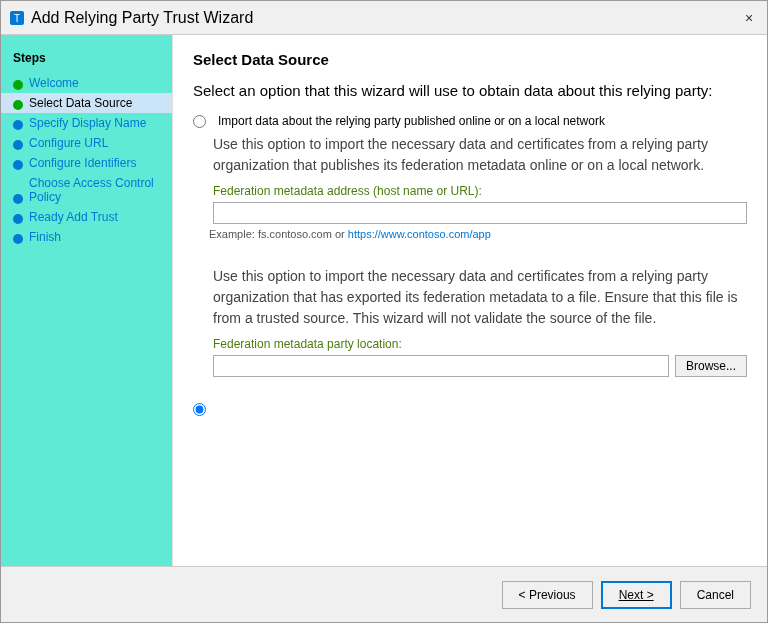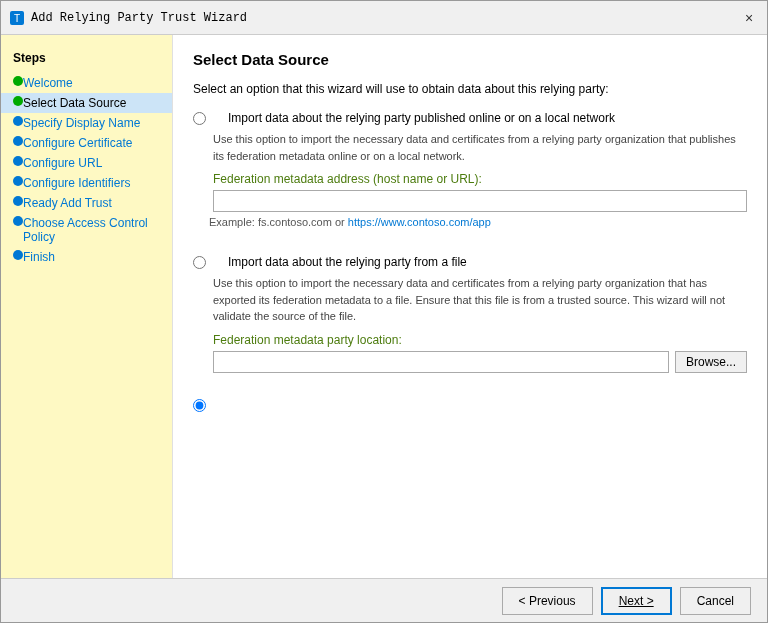--- a/index.html
+++ b/index.html
@@ -33,56 +33,56 @@
     .title-bar-left {
       display: flex;
       align-items: center;
       gap: 6px;
     }
     .title-bar-icon {
       width: 16px;
       height: 16px;
     }
     .title-bar-title {
-      font-size: 12px;
-      color: #000;
-      font-family: Liberation Mono, monospace;
+      font-size: 16px;
+      color: #000;
     }
     .title-bar-close {
       width: 20px;
       height: 20px;
       display: flex;
       align-items: center;
       justify-content: center;
       cursor: pointer;
       font-size: 14px;
       color: #333;
       border: 1px solid transparent;
     }
     .content {
       display: flex;
       flex: 1;
       overflow: hidden;
     }
     .sidebar {
       width: 172px;
-      background: #fef9c3;
+      background: #5eead4;
       border-right: 1px solid #e0e0e0;
       padding: 12px 0;
       flex-shrink: 0;
     }
     .sidebar-steps-label {
       font-size: 12px;
       font-weight: bold;
       color: #000;
       padding: 4px 12px 8px 12px;
     }
     .sidebar-item {
       display: flex;
-      align-items: flex-start;
+      align-items: flex-end;
+      gap: 6px;
       padding: 3px 12px;
       cursor: default;
     }
     .sidebar-item.active {
       background: #cce4f7;
     }
     .step-dot {
       width: 10px;
       height: 10px;
       border-radius: 50%;
@@ -105,43 +105,43 @@
       padding: 16px 20px;
       overflow-y: auto;
     }
     .main-title {
       font-size: 15px;
       font-weight: bold;
       color: #000;
       margin-bottom: 14px;
     }
     .instruction-text {
-      font-size: 12px;
+      font-size: 15px;
       color: #000;
       margin-bottom: 14px;
     }
     .option-section {
       margin-bottom: 16px;
     }
     .option-row {
       display: flex;
       align-items: flex-end;
-      gap: 22px;
+      gap: 12px;
       margin-bottom: 6px;
     }
     .option-row input[type="radio"] {
       margin-top: 2px;
       flex-shrink: 0;
     }
     .option-label {
       font-size: 12px;
       color: #000;
     }
     .option-description {
-      font-size: 11px;
+      font-size: 14px;
       color: #444;
       margin-left: 20px;
       margin-bottom: 8px;
       line-height: 1.5;
     }
     .field-section {
       margin-left: 20px;
       margin-bottom: 4px;
     }
     .field-label {
@@ -188,21 +188,21 @@
     .browse-button {
       height: 22px;
       padding: 0 10px;
       border: 1px solid #aaa;
       background: #f0f0f0;
       font-size: 12px;
       cursor: pointer;
       white-space: nowrap;
     }
     .footer {
-      height: 44px;
+      height: 56px;
       border-top: 1px solid #ccc;
       background: #f0f0f0;
       display: flex;
       align-items: center;
       justify-content: flex-end;
       padding: 0 16px;
       gap: 8px;
     }
     .footer-btn {
       height: 28px;
@@ -249,37 +249,33 @@
       <div class="sidebar-item active">
         <div class="step-dot green"></div>
         <span class="step-label active-text">Select Data Source</span>
       </div>
       <div class="sidebar-item">
         <div class="step-dot blue"></div>
         <span class="step-label">Specify Display Name</span>
       </div>
       <div class="sidebar-item">
         <div class="step-dot blue"></div>
-        <span class="step-label">Configure Certificate</span>
-      </div>
-      <div class="sidebar-item">
-        <div class="step-dot blue"></div>
         <span class="step-label">Configure URL</span>
       </div>
       <div class="sidebar-item">
         <div class="step-dot blue"></div>
         <span class="step-label">Configure Identifiers</span>
       </div>
       <div class="sidebar-item">
         <div class="step-dot blue"></div>
+        <span class="step-label">Choose Access Control Policy</span>
+      </div>
+      <div class="sidebar-item">
+        <div class="step-dot blue"></div>
         <span class="step-label">Ready Add Trust</span>
-      </div>
-      <div class="sidebar-item">
-        <div class="step-dot blue"></div>
-        <span class="step-label">Choose Access Control Policy</span>
       </div>
       <div class="sidebar-item">
         <div class="step-dot blue"></div>
         <span class="step-label">Finish</span>
       </div>
     </div>
 
     <div class="main">
       <div class="main-title">Select Data Source</div>
       <div class="instruction-text">Select an option that this wizard will use to obtain data about this relying party:</div>
@@ -293,24 +289,20 @@
         <div class="field-section">
           <div class="field-label">Federation metadata address (host name or URL):</div>
           <input type="text" class="field-input" style="">
         </div>
         <div class="example-text">
           <span>Example: fs.contoso.com or </span><a href="#">https://www.contoso.com/app</a>
         </div>
       </div>
 
       <div class="option-section">
-        <div class="option-row">
-          <input type="radio" name="data-source" id="opt2" style="">
-          <label for="opt2" class="option-label">Import data about the relying party from a file</label>
-        </div>
         <div class="option-description">Use this option to import the necessary data and certificates from a relying party organization that has exported its federation metadata to a file.  Ensure that this file is from a trusted source.  This wizard will not validate the source of the file.</div>
         <div class="field-label" style="margin-left:20px; margin-bottom:4px;">Federation metadata party location:</div>
         <div class="browse-row">
           <input type="text" class="browse-input" style="">
           <button class="browse-button">Browse...</button>
         </div>
       </div>
 
       <div class="option-section">
         <div class="option-row">

